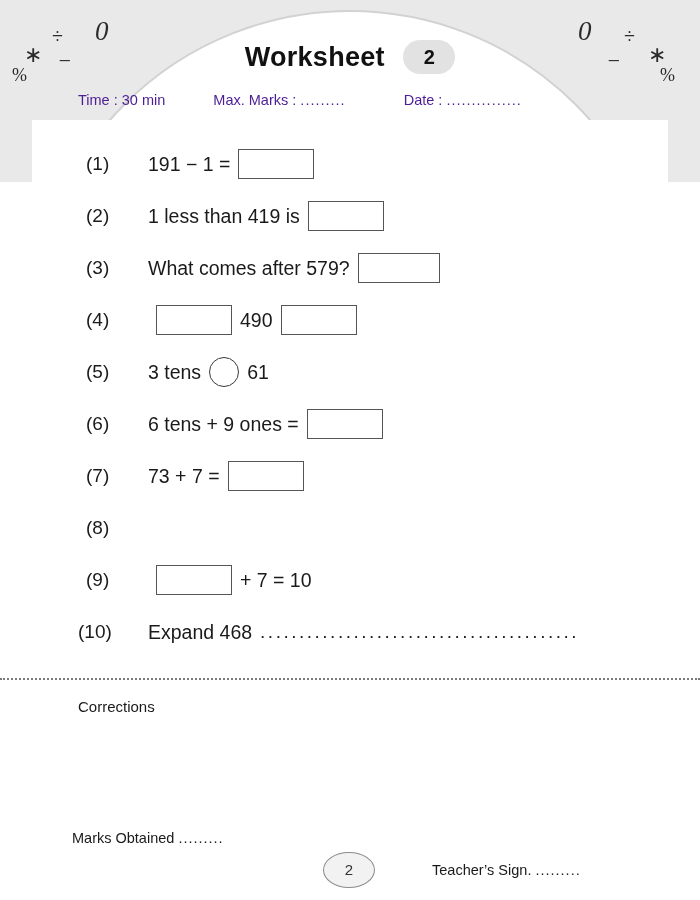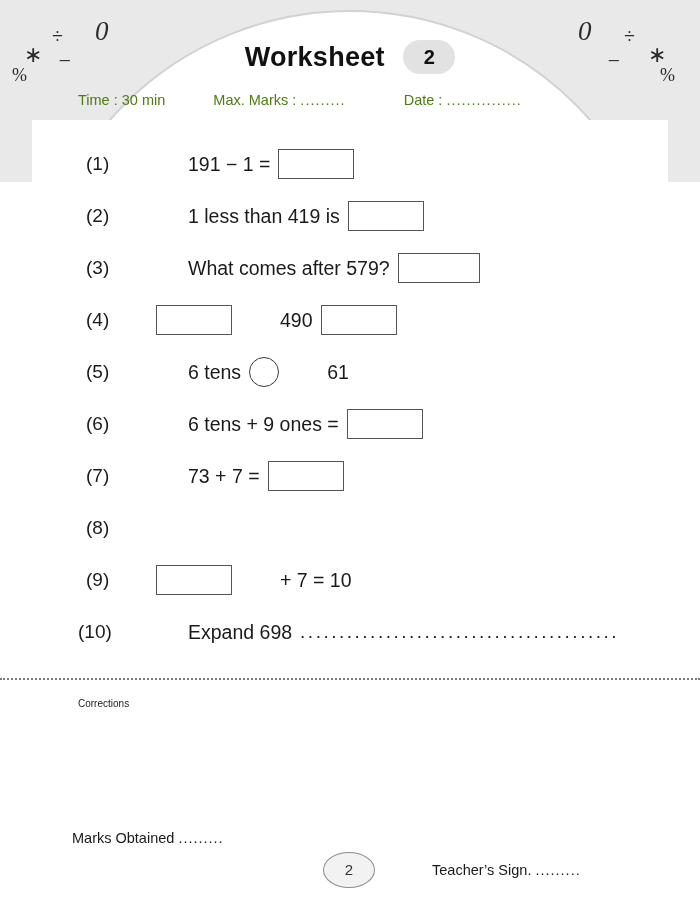--- a/index.html
+++ b/index.html
@@ -87,21 +87,21 @@
     text-align: center;
   }
 
   
   .meta-row {
     position: absolute;
     top: 92px;
     left: 78px;
     width: 560px;
     font-size: 14.5px;
-    color: #4d7c0f;
+    color: #4c1d95;
   }
   .meta-item {
     display: inline-block;
     white-space: nowrap;
   }
   .meta-item.time { margin-right: 44px; }
   .meta-item.marks { margin-right: 54px; }
   .dots-small { letter-spacing: 1px; }
 
   
@@ -128,21 +128,21 @@
     width: 70px;
     flex: 0 0 70px;
     margin-left: -8px;
   }
   .q-body {
     display: flex;
     align-items: center;
     font-size: 19.5px;
     white-space: nowrap;
   }
-  .q-body span.txt { display: inline-block; margin-left: 40px; }
+  .q-body span.txt { display: inline-block; }
   .ans-box {
     display: inline-block;
     border: 1px solid #555;
     background: #fff;
     width: 76px;
     height: 30px;
     margin: 0 8px;
     box-sizing: border-box;
   }
   .ans-box.w-wide { width: 82px; }
@@ -170,21 +170,21 @@
     left: 0;
     width: 700px;
     border-top: 2px dotted #7a7a7a;
   }
 
   
   .corrections-label {
     position: absolute;
     top: 698px;
     left: 78px;
-    font-size: 10px;
+    font-size: 15px;
     color: #1a1a1a;
   }
 
   
   .footer-row {
     position: absolute;
     top: 830px;
     left: 0;
     width: 700px;
     font-size: 14.5px;
@@ -287,21 +287,21 @@
     <span class="q-body">
       <span class="ans-box"></span>
       <span class="txt">490</span>
       <span class="ans-box"></span>
     </span>
   </div>
 
   <div class="q-row">
     <span class="q-num">(5)</span>
     <span class="q-body">
-      <span class="txt">6 tens</span>
+      <span class="txt">3 tens</span>
       <span class="ans-circle"></span>
       <span class="txt">61</span>
     </span>
   </div>
 
   <div class="q-row">
     <span class="q-num">(6)</span>
     <span class="q-body">
       <span class="txt">6 tens + 9 ones =</span>
       <span class="ans-box"></span>
@@ -324,21 +324,21 @@
     <span class="q-num">(9)</span>
     <span class="q-body">
       <span class="ans-box"></span>
       <span class="txt">+ 7 = 10</span>
     </span>
   </div>
 
   <div class="q-row">
     <span class="q-num wide">(10)</span>
     <span class="q-body">
-      <span class="txt">Expand 698</span>
+      <span class="txt">Expand 468</span>
       <span class="dots-long">.........................................</span>
     </span>
   </div>
 
 </div>
 
 <div class="divider"></div>
 
 <div class="corrections-label">Corrections</div>
 

